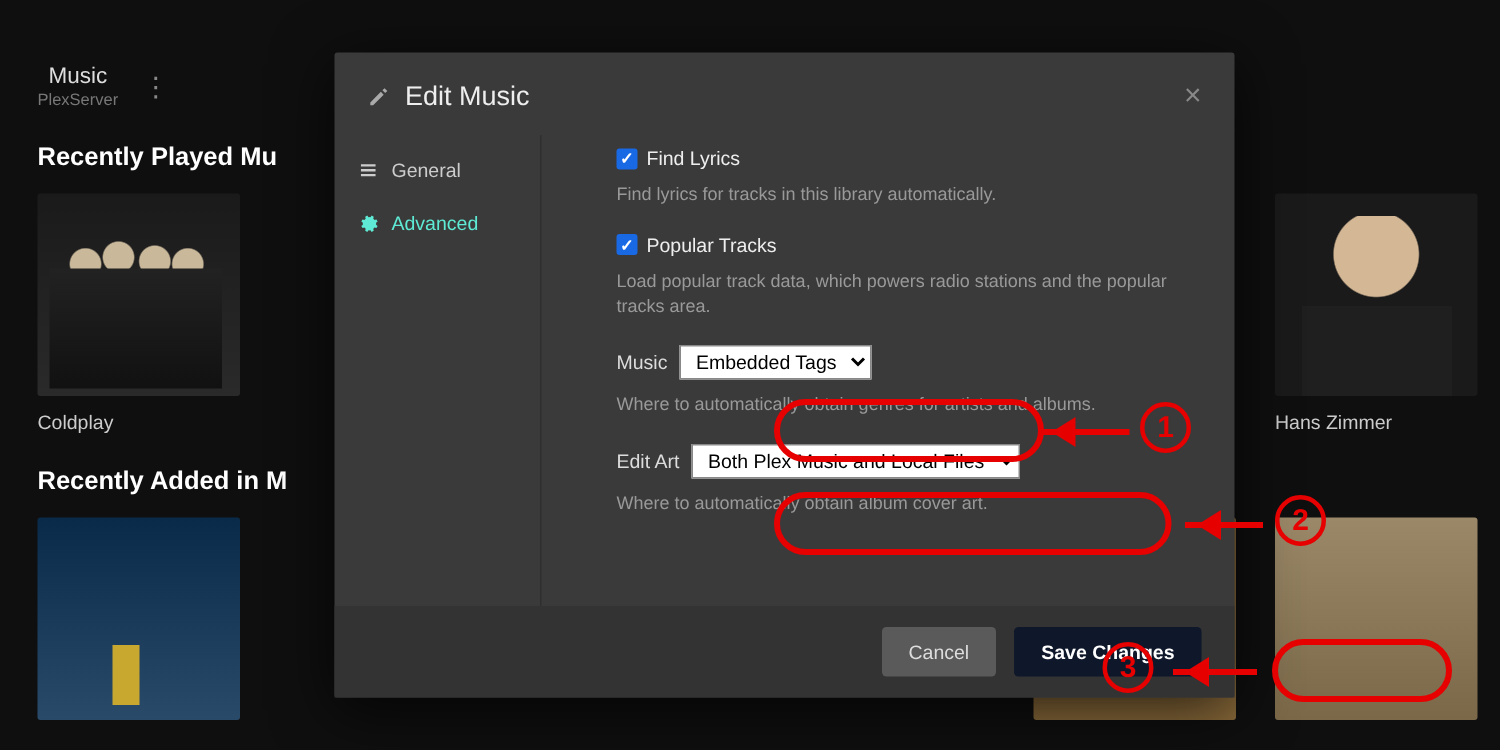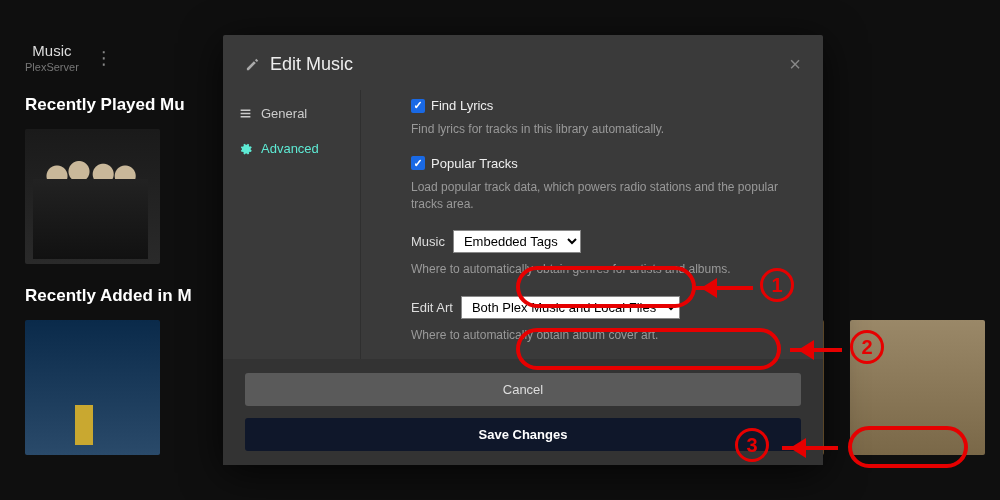--- a/index.html
+++ b/index.html
@@ -53,21 +53,21 @@
 .chk-row { display: flex; align-items: center; gap: 6px; }
 .chk { width: 14px; height: 14px; background: #1969e5; border-radius: 2px; display: inline-flex; align-items: center; justify-content: center; }
 .chk::before { content: "✓"; color: #fff; font-size: 11px; font-weight: bold; }
 .chk-label { color: #eee; font-size: 13px; }
 .desc { color: #999; font-size: 12px; margin-top: 8px; line-height: 1.4; }
 
 .sel-row { display: flex; align-items: center; gap: 8px; margin-bottom: 8px; }
 .sel-row label { color: #ddd; font-size: 13px; }
 select { background: #fff; border: 1px solid #888; padding: 2px 6px; font-size: 13px; }
 
-.modal-foot { display: flex; justify-content: flex-end; gap: 12px; padding: 14px 22px; background: #333; flex-direction: column; }
+.modal-foot { display: flex; justify-content: flex-end; gap: 12px; padding: 14px 22px; background: #333; }
 .btn { padding: 9px 18px; border-radius: 3px; font-size: 13px; border: none; cursor: pointer; }
 .btn-cancel { background: #5a5a5a; color: #ddd; }
 .btn-save { background: #0f172a; color: #fff; font-weight: 600; }
 
 .anno { position: absolute; pointer-events: none; }
 .ring { border: 4px solid #e60000; border-radius: 50%; position: absolute; }
 .num { position: absolute; width: 34px; height: 34px; border: 3px solid #e60000; border-radius: 50%; color: #e60000; font-size: 20px; font-weight: bold; display: flex; align-items: center; justify-content: center; }
 .arrow { position: absolute; height: 4px; background: #e60000; }
 .arrow::before { content: ""; position: absolute; left: -2px; top: -8px; border: 10px solid transparent; border-right: 16px solid #e60000; }
 
@@ -82,22 +82,27 @@
       <div class="bg-title">Music</div>
       <div class="bg-sub">PlexServer</div>
     </div>
     <span class="dots"></span>
   </div>
 
   <div class="sec-title">Recently Played Mu</div>
   <div class="row">
     <div class="tile">
       <div class="art art-coldplay"></div>
+      <div class="tile-label">Coldplay</div>
     </div>
     <div style="flex:1"></div>
+    <div class="tile" style="margin-right:-10px">
+      <div class="art art-hans"></div>
+      <div class="tile-label">Hans Zimmer</div>
+    </div>
   </div>
 
   <div class="sec-title">Recently Added in M</div>
   <div class="row">
     <div class="tile">
         <div class="art art-album1"></div>
       </div>
     <div style="flex:1"></div>
     <div class="tile">
         <div class="art art-album2"></div>

